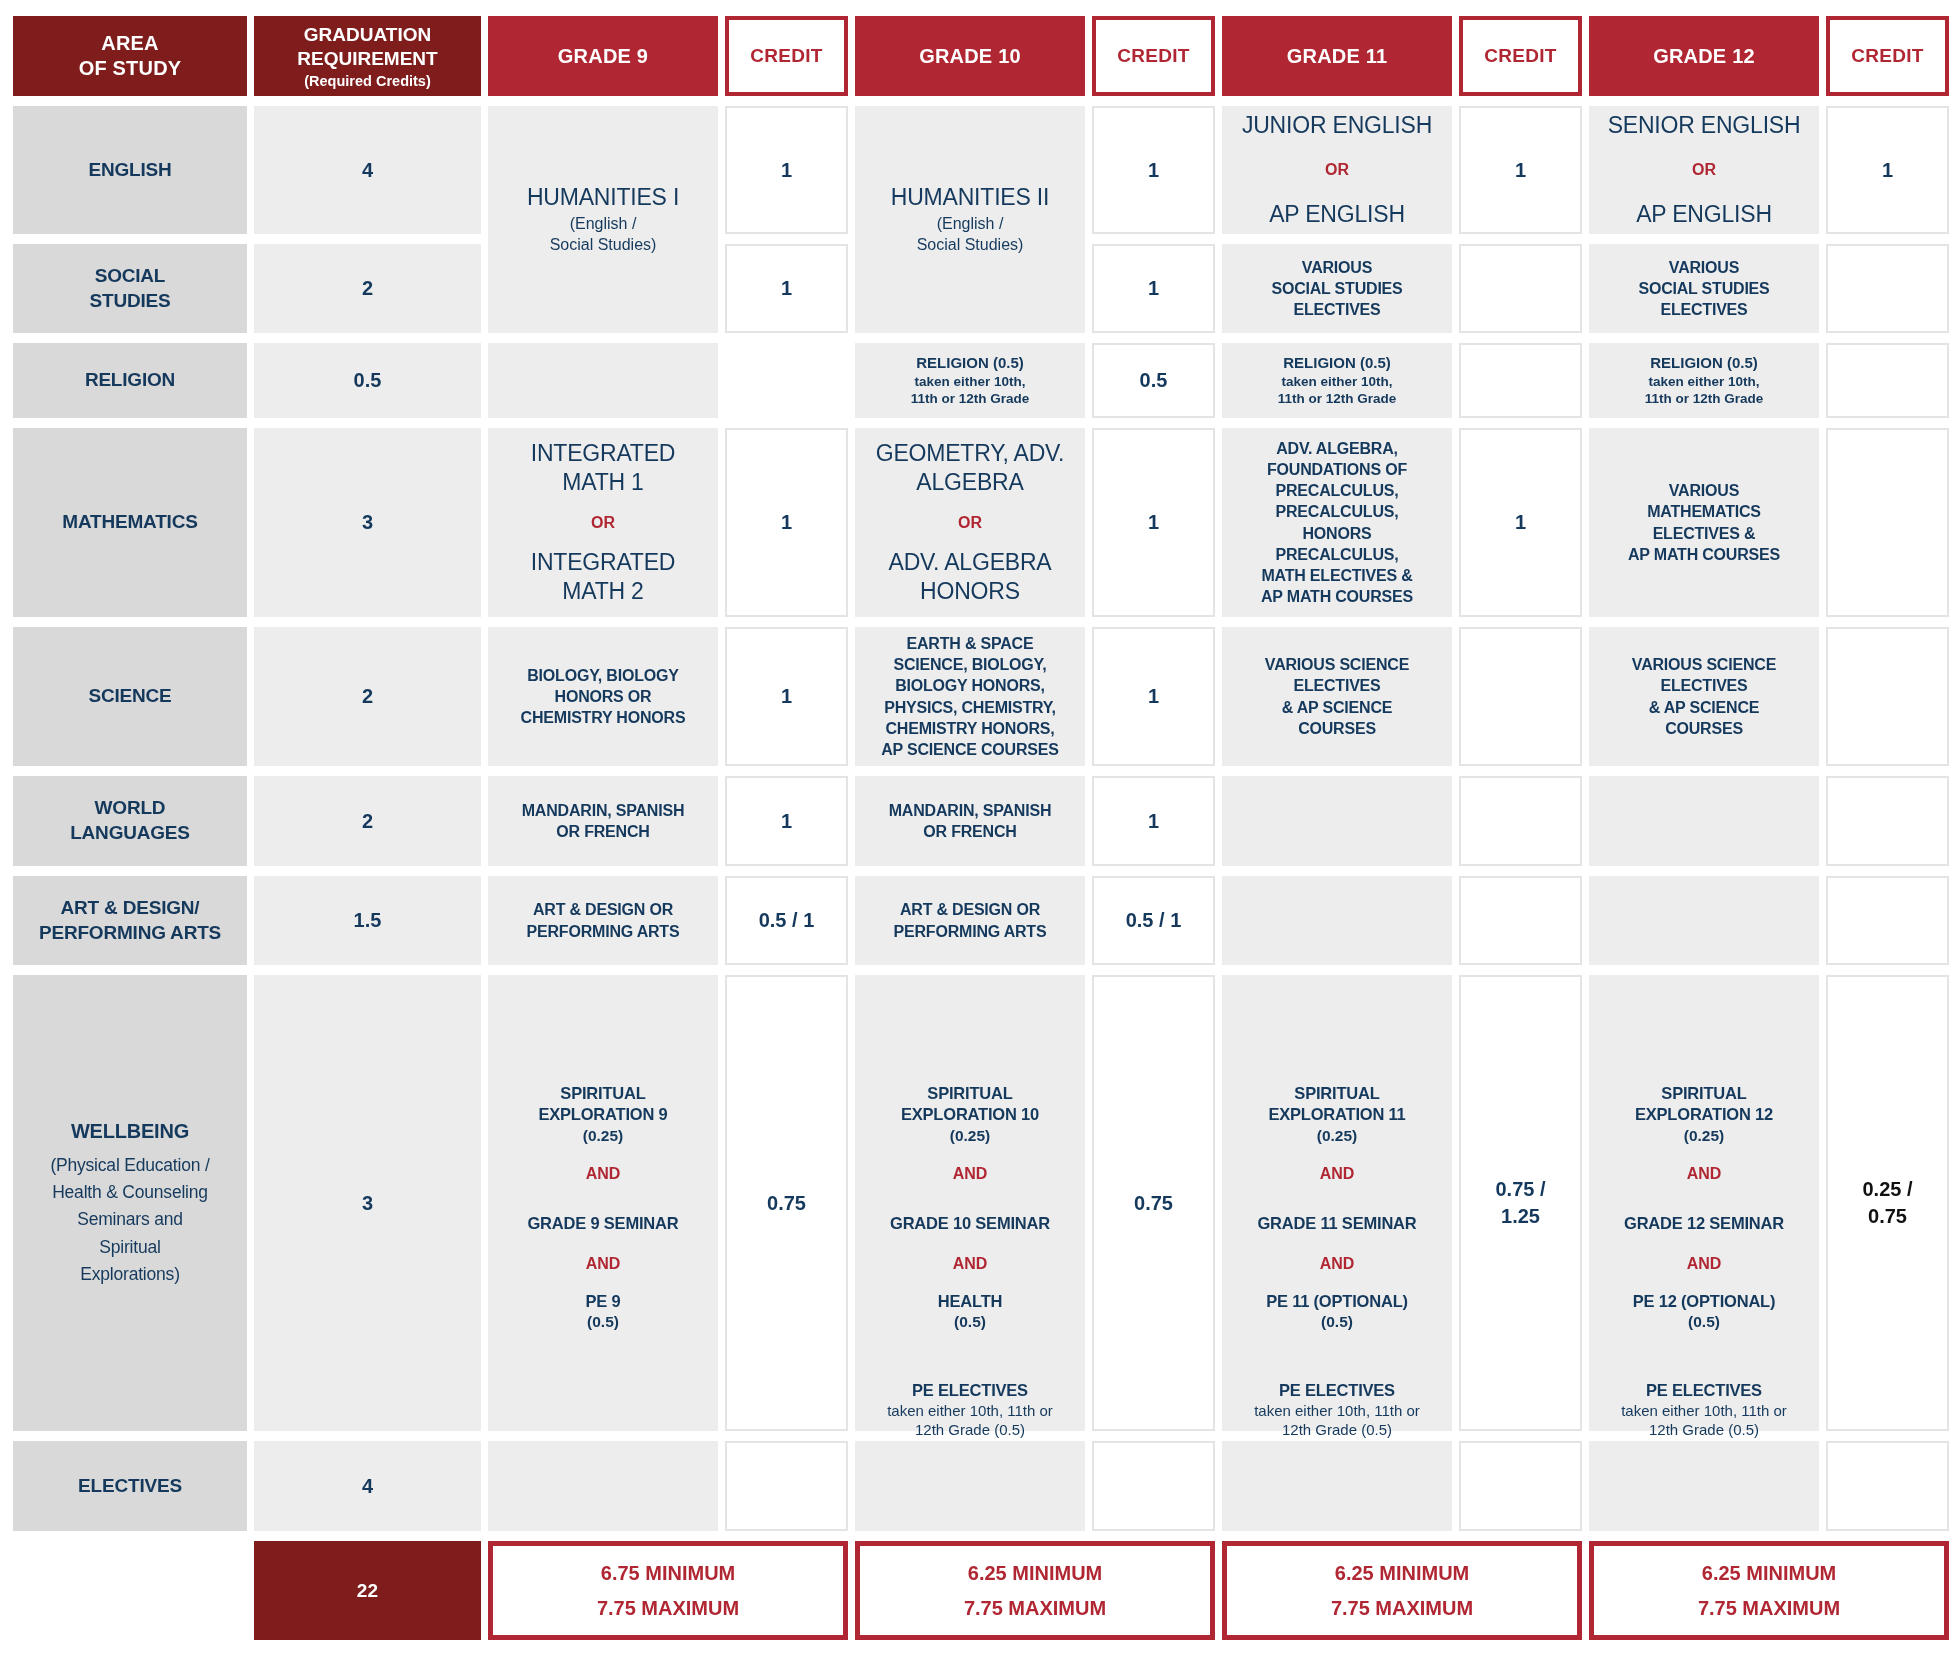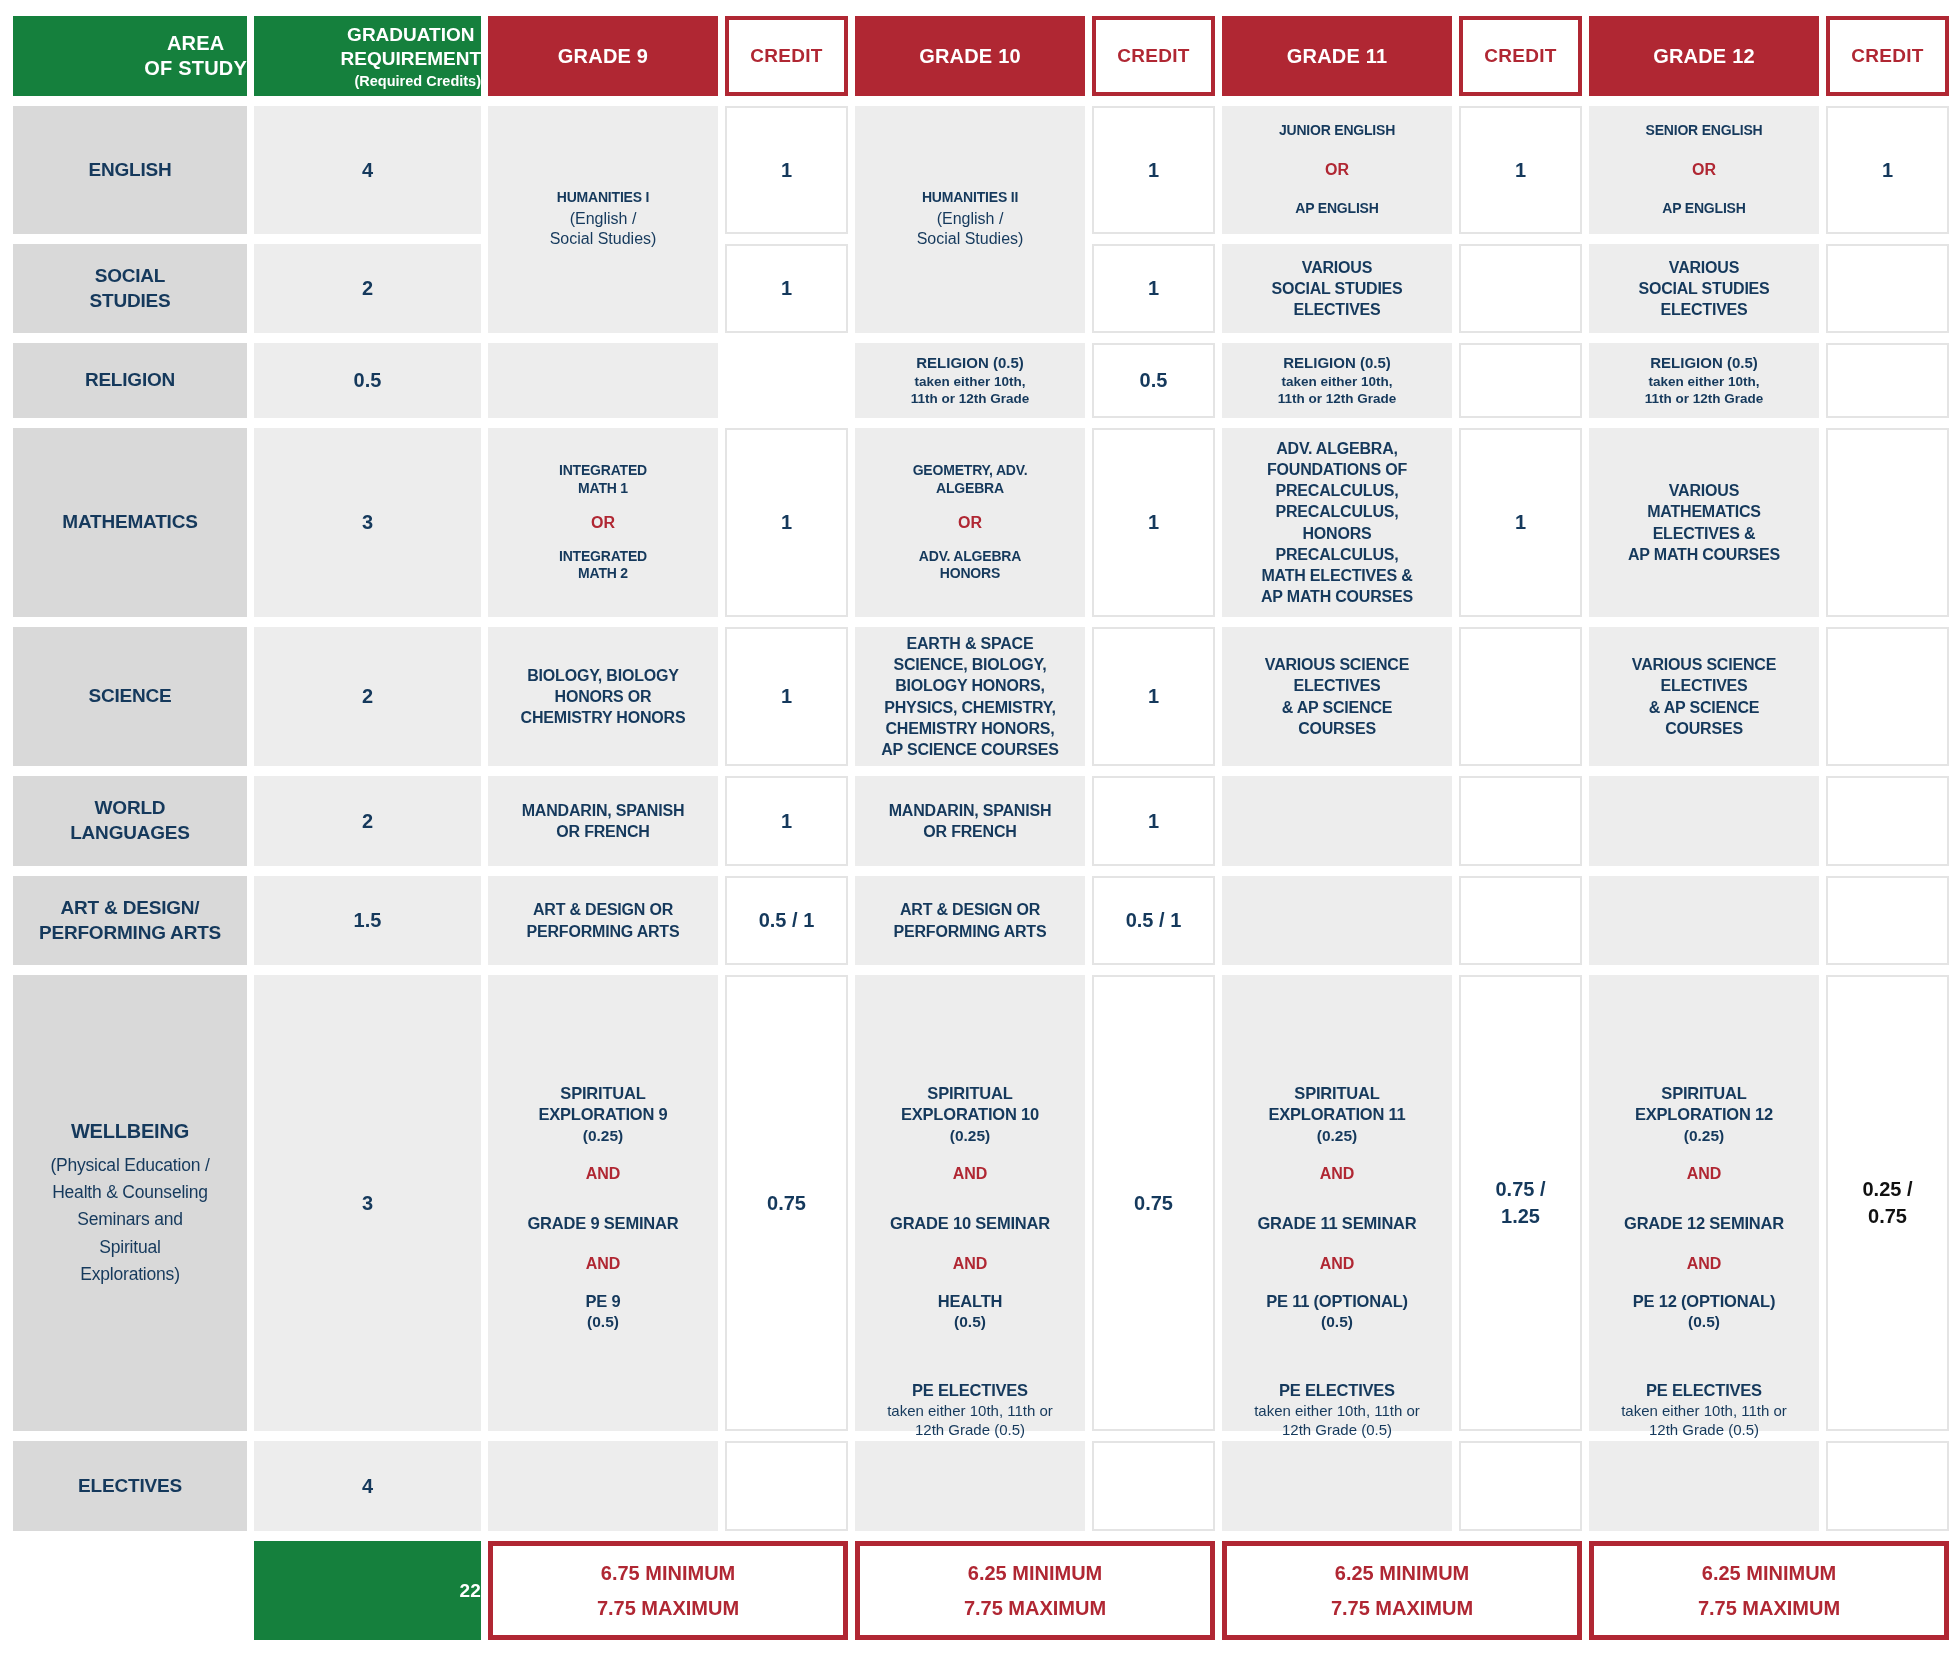--- a/index.html
+++ b/index.html
@@ -8,32 +8,32 @@
     display:grid;
     box-sizing:border-box;
     padding:16px 4px 13px 13px;
     grid-template-columns:234px 227px 230px 123px 230px 123px 230px 123px 230px 123px;
     grid-template-rows:80px 128px 89px 75px 189px 139px 90px 89px 456px 90px 99px;
     column-gap:7px;row-gap:10px;
     width:1953px;height:1653px;
   }
   .grid *{white-space:pre-line;}
   .c{display:flex;flex-direction:column;align-items:center;justify-content:center;text-align:center;box-sizing:border-box;}
-  .navy{background:#15803d;color:#ffffff;align-items:flex-end;}
+  .navy{background:#7f1d1d;color:#ffffff;}
   .redbg{background:#B02733;color:#ffffff;}
   .credith{background:#ffffff;border:4px solid #B02733;color:#B02733;font-weight:bold;font-size:19px;letter-spacing:.3px;}
   .area{background:#D9D9D9;color:#15395C;font-weight:bold;font-size:19px;line-height:1.3;letter-spacing:-.2px;}
   .cell{background:#EDEDED;color:#15395C;}
   .box{background:#ffffff;border:2px solid #E4E4E4;color:#15395C;font-weight:bold;font-size:20px;line-height:1.35;}
   .box.dark{color:#111111;}
   .hd1{font-weight:bold;font-size:20px;line-height:1.25;letter-spacing:.2px;}
   .hd2{font-weight:bold;font-size:19px;line-height:1.25;}
   .hdsub{font-weight:bold;font-size:14.5px;margin-top:3px;}
   .req{font-weight:bold;font-size:20px;}
-  .title{font-weight:bold;font-size:14px;line-height:1.28;letter-spacing:-.2px;}
+  .title{font-weight:normal;font-size:23px;line-height:1.28;letter-spacing:-.2px;}
   .sub{font-weight:normal;font-size:16px;line-height:1.3;margin-top:2px;}
   .conn{color:#B02733;font-weight:bold;font-size:16px;}
   .gap14>*{margin:8px 0;}
   .smalltitle{font-weight:bold;font-size:16px;line-height:1.32;letter-spacing:-.2px;}
   .notetitle{font-weight:bold;font-size:15px;line-height:1.3;}
   .notesub{font-weight:bold;font-size:13.5px;line-height:1.3;}
   .wb{justify-content:flex-start;padding-top:108px;}
   .wb .blk{margin-bottom:10px;}
   .wb .t{font-weight:bold;font-size:16.5px;line-height:1.3;letter-spacing:-.2px;}
   .wb .cr{font-weight:bold;font-size:15.5px;line-height:1.25;}

